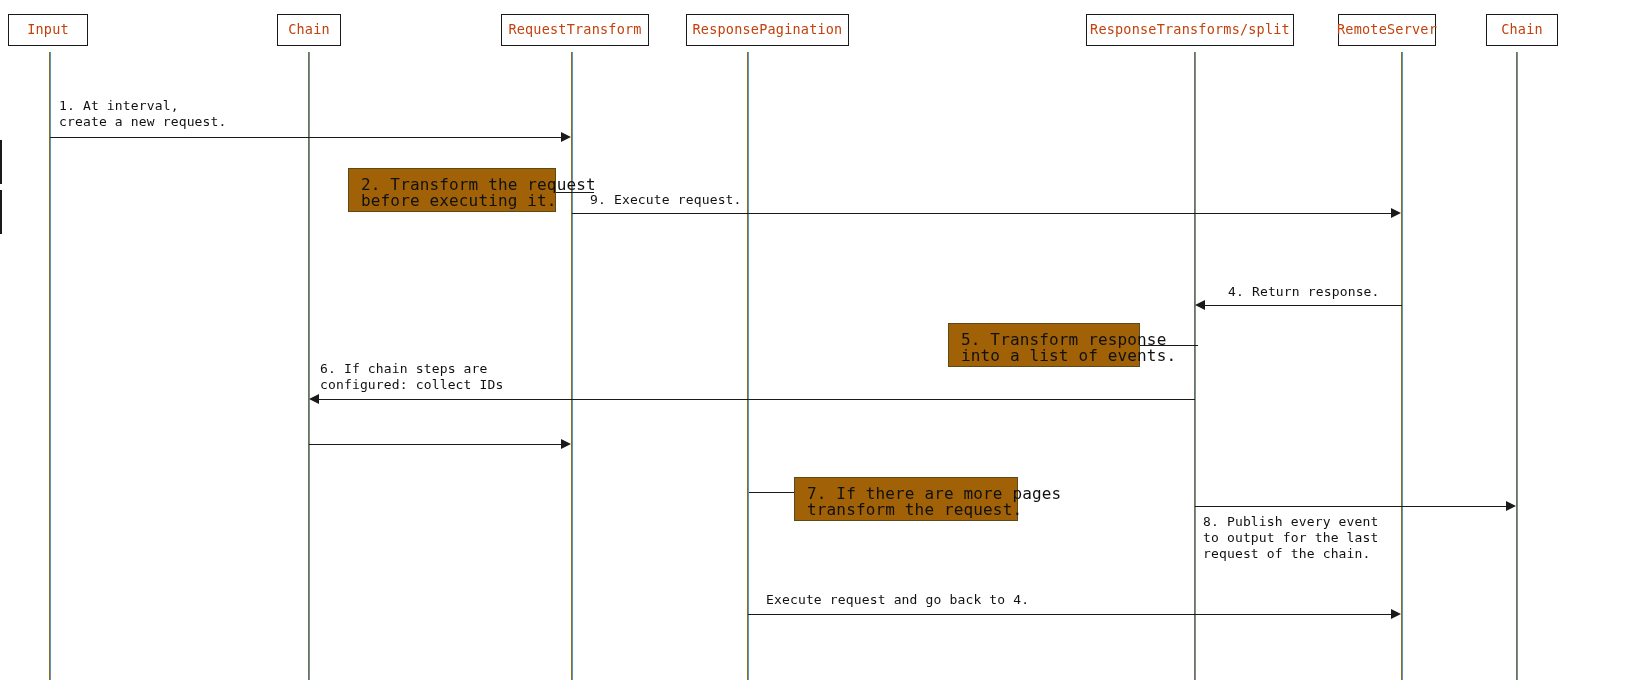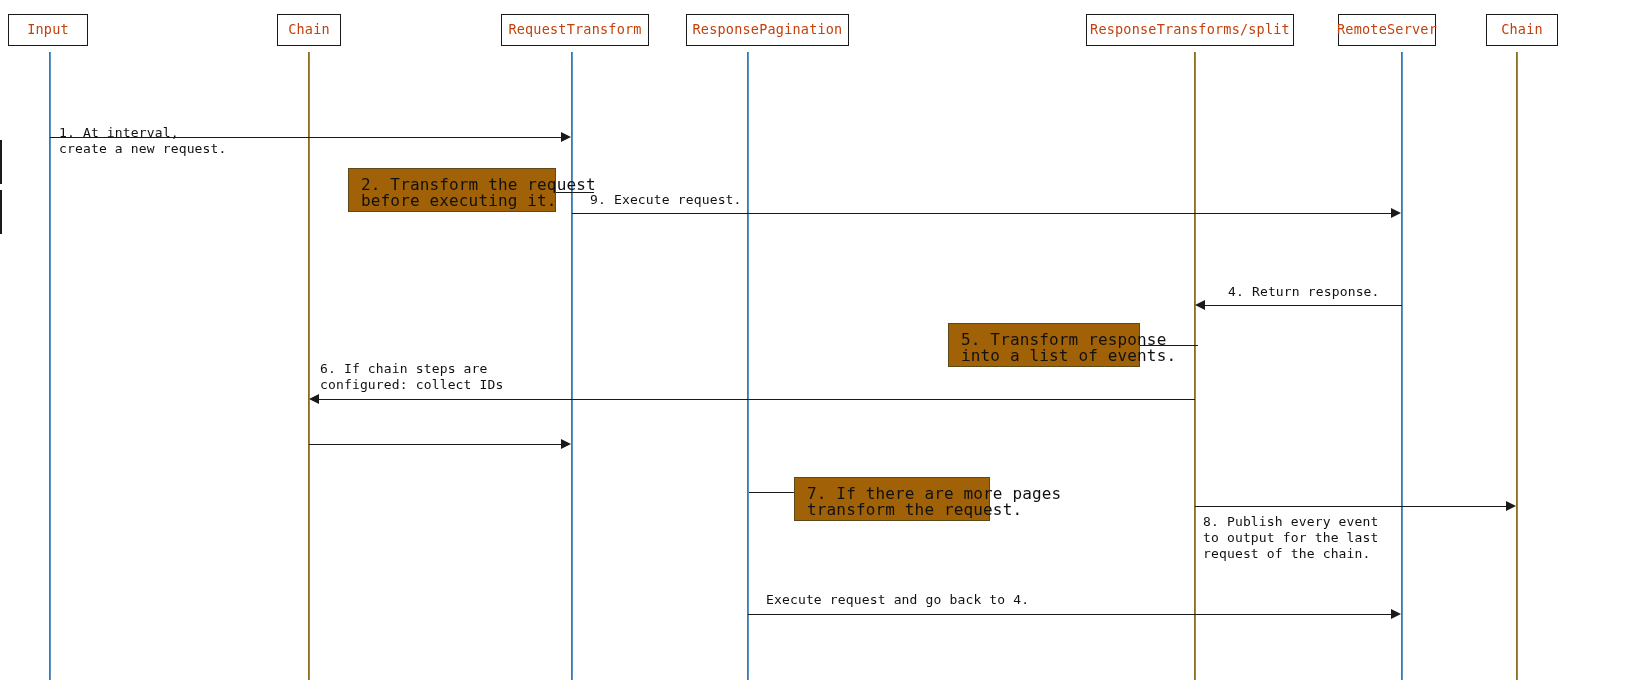--- a/index.html
+++ b/index.html
@@ -131,21 +131,21 @@
   <div class="participant" style="left:1086px; width:208px;">
     <span>ResponseTransforms/split</span>
   </div>
   <div class="participant" style="left:1338px; width:98px;">
     <span>RemoteServer</span>
   </div>
   <div class="participant" style="left:1486px; width:72px;">
     <span>Chain</span>
   </div>
 
-  <div class="msg-label" style="left:59px; top:98px;margin-top:27px;">1. At interval,
+  <div class="msg-label" style="left:59px; top:98px;">1. At interval,
 create a new request.</div>
   <div class="msg" style="left:50px; top:137px; width:512px;"></div>
   <div class="arrowhead right" style="left:561px; top:132px;"></div>
 
   <div class="note-link" style="left:556px; top:192px; width:38px;"></div>
   <div class="note" style="left:348px; top:168px; width:208px; height:44px;">2. Transform the request
 before executing it.</div>
 
   <div class="msg-label" style="left:590px; top:192px;">9. Execute request.</div>
   <div class="msg" style="left:572px; top:213px; width:819px;"></div>
@@ -161,21 +161,21 @@
 
   <div class="msg-label" style="left:320px; top:361px;">6. If chain steps are
 configured: collect IDs</div>
   <div class="msg" style="left:318px; top:399px; width:877px;"></div>
   <div class="arrowhead left" style="left:309px; top:394px;"></div>
 
   <div class="msg" style="left:309px; top:444px; width:253px;"></div>
   <div class="arrowhead right" style="left:561px; top:439px;"></div>
 
   <div class="note-link" style="left:749px; top:492px; width:46px;"></div>
-  <div class="note" style="left:794px; top:477px; width:196px; height:44px;">7. If there are more pages
+  <div class="note" style="left:794px; top:477px; width:224px; height:44px;">7. If there are more pages
 transform the request.</div>
 
   <div class="msg" style="left:1195px; top:506px; width:316px;"></div>
   <div class="arrowhead right" style="left:1506px; top:501px;"></div>
   <div class="msg-label" style="left:1203px; top:514px;">8. Publish every event
 to output for the last
 request of the chain.</div>
 
   <div class="msg-label" style="left:766px; top:592px;">Execute request and go back to 4.</div>
   <div class="msg" style="left:748px; top:614px; width:643px;"></div>

